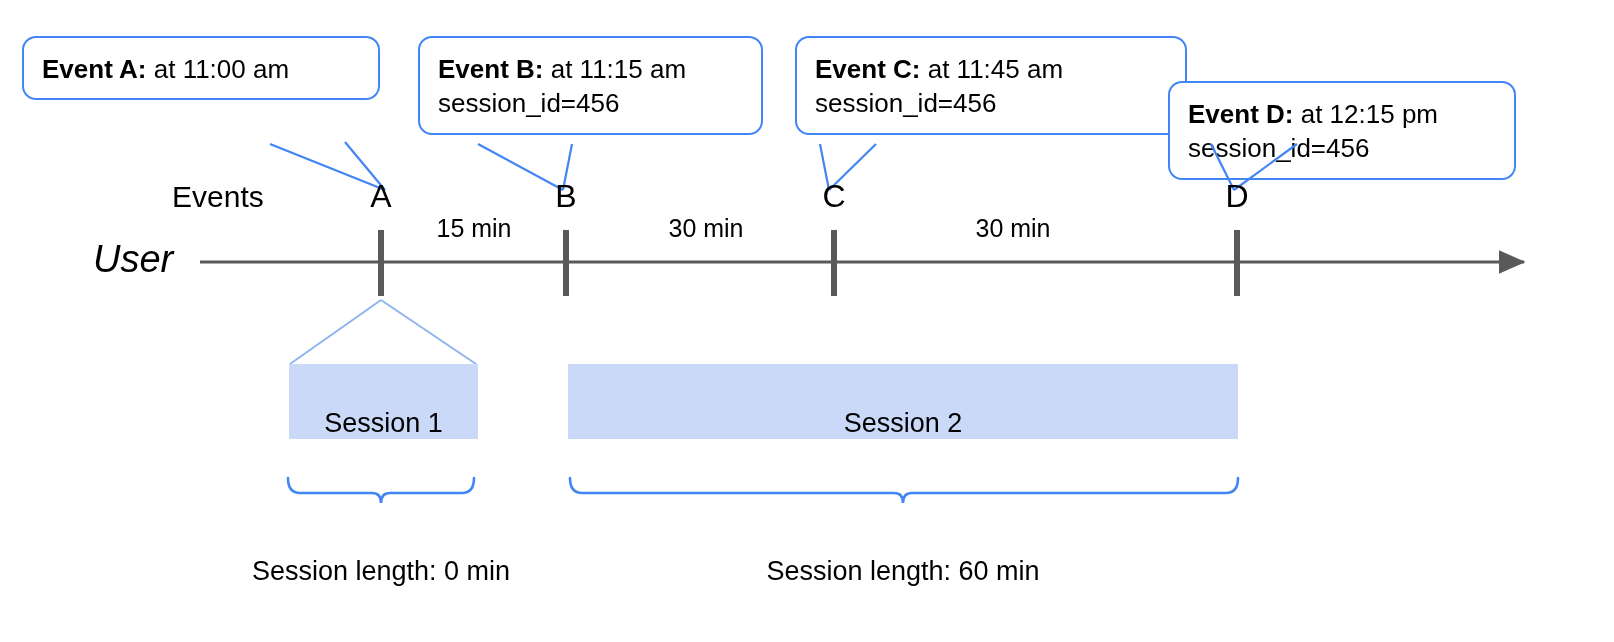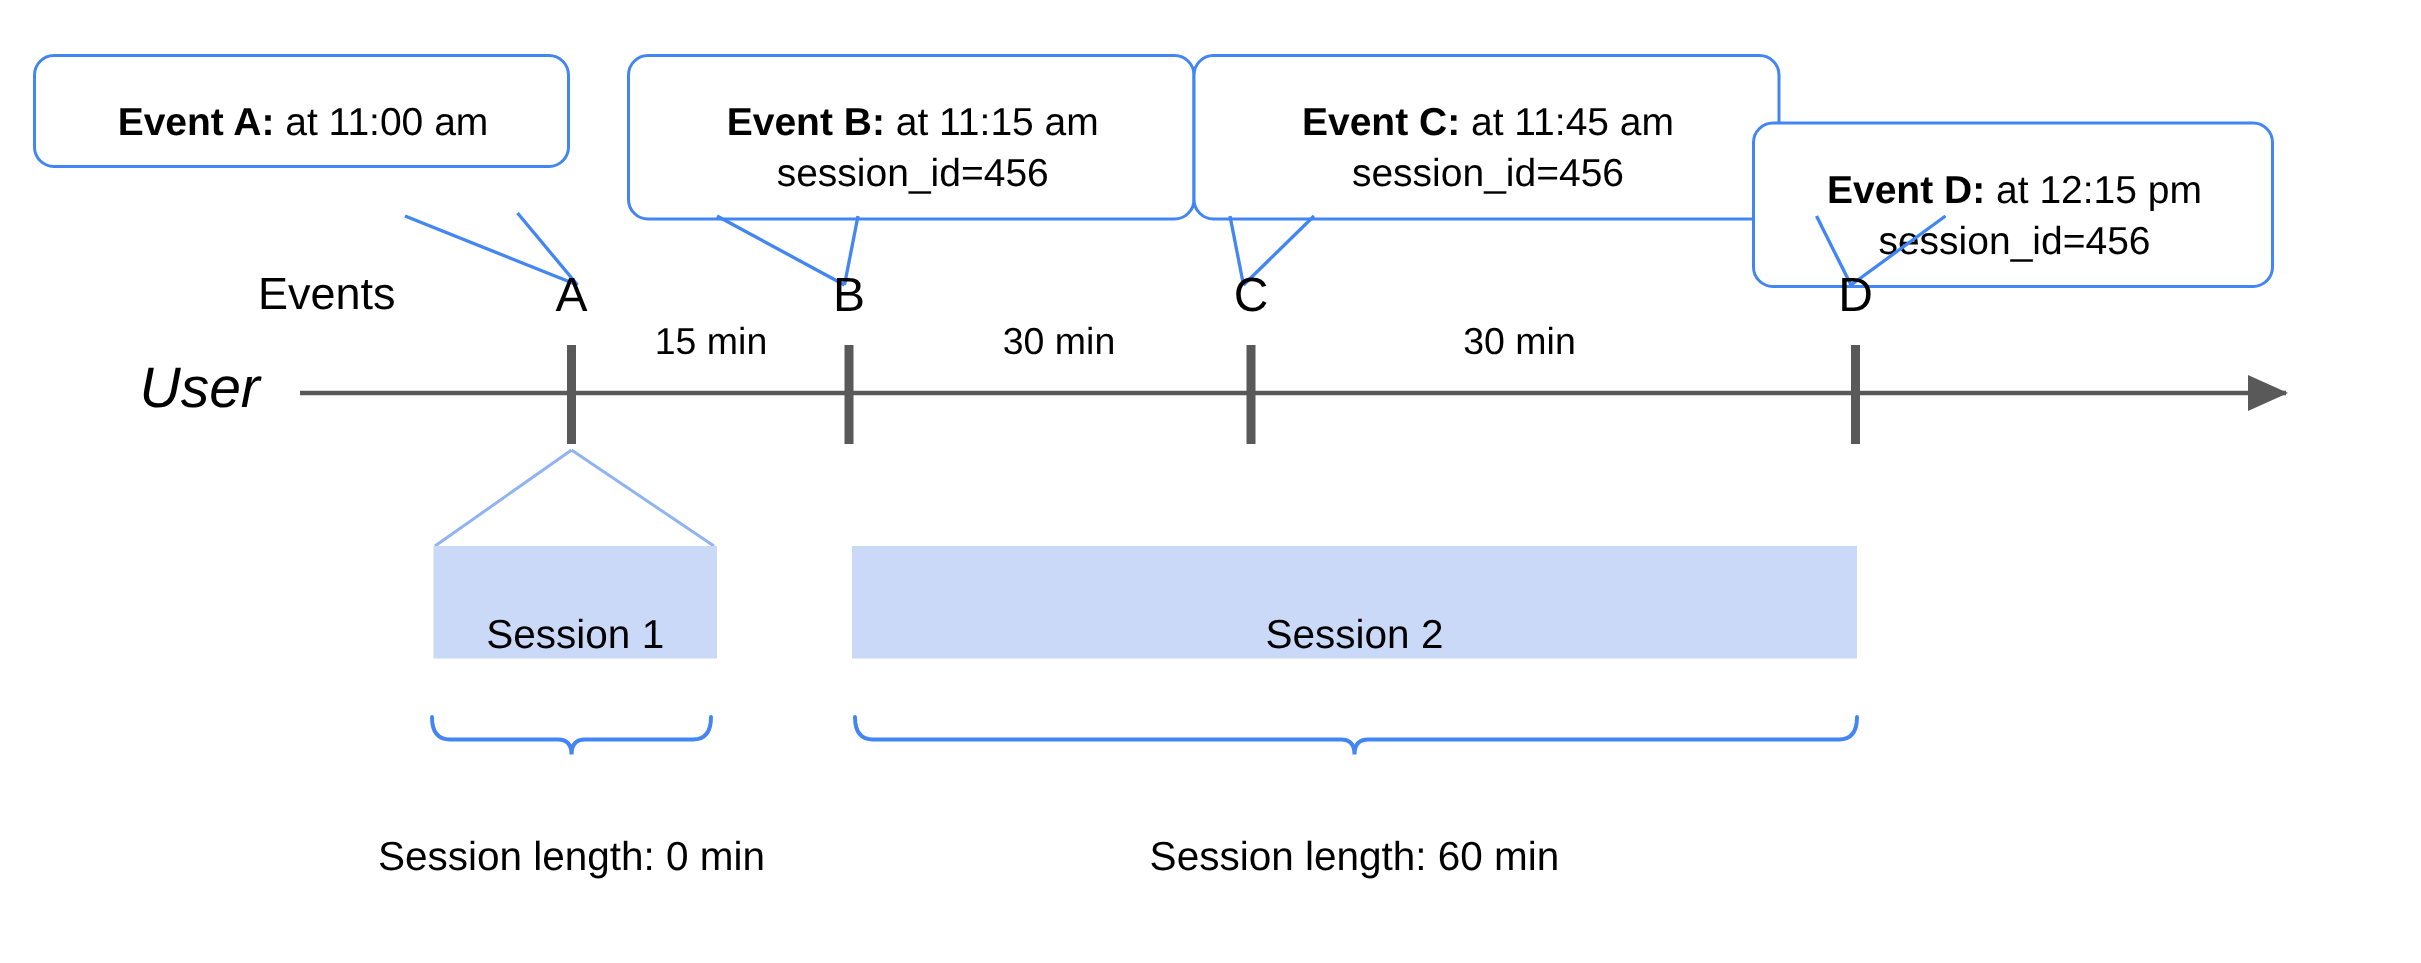--- a/index.html
+++ b/index.html
@@ -19,26 +19,25 @@
     background: #ffffff;
   }
 
   
   .callout {
     position: absolute;
     box-sizing: border-box;
     border: 2.2px solid #4285f4;
     border-radius: 14px;
     background: #ffffff;
-    padding: 26px 16px 12px 18px;
+    padding: 14px 16px 12px 18px;
     font-size: 26px;
     line-height: 1.32;
     color: #000000;
     white-space: nowrap;
-    text-align: center;
   }
   .callout .ev-name {
     font-weight: bold;
   }
   .callout .line2 {
     display: block;
   }
 
   
   #overlay {
@@ -102,21 +101,21 @@
 </style>
 </head>
 <body>
 
 <div id="canvas">
 
   <div class="callout" style="left:22px; top:36px; width:358px;">
     <span class="ev-name">Event A:</span><span> at 11:00 am</span>
   </div>
 
-  <div class="callout" style="left:418px; top:36px; width:379px;">
+  <div class="callout" style="left:418px; top:36px; width:345px;">
     <span class="ev-name">Event B:</span><span> at 11:15 am</span>
     <span class="line2">session_id=456</span>
   </div>
 
   <div class="callout" style="left:795px; top:36px; width:392px;">
     <span class="ev-name">Event C:</span><span> at 11:45 am</span>
     <span class="line2">session_id=456</span>
   </div>
 
   <div class="callout" style="left:1168px; top:36px; width:348px;margin-top:45px;">

